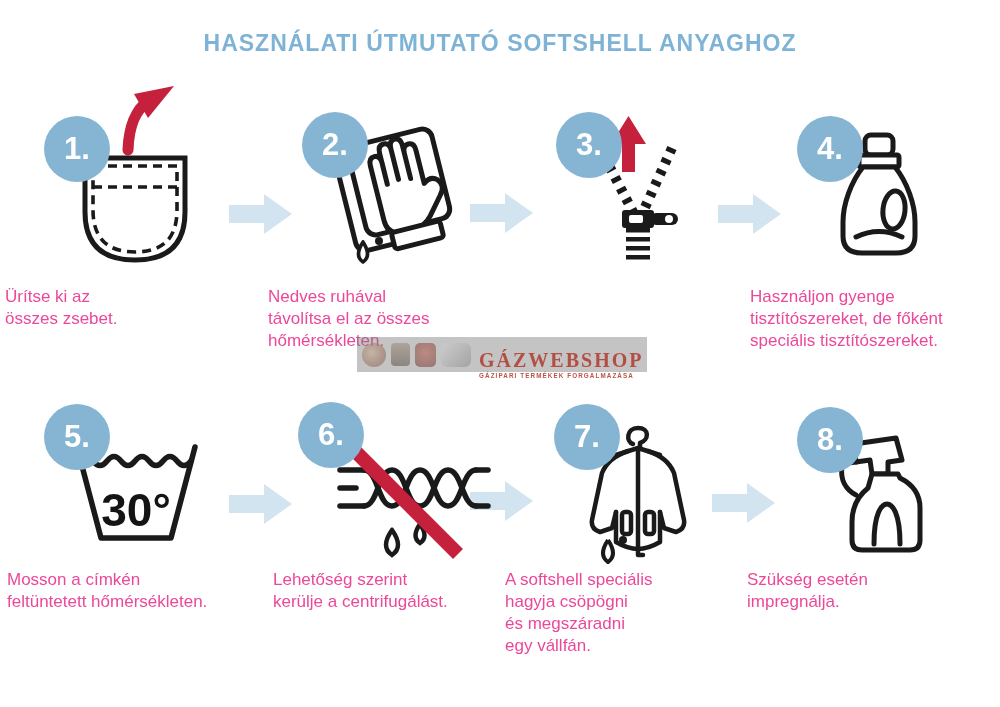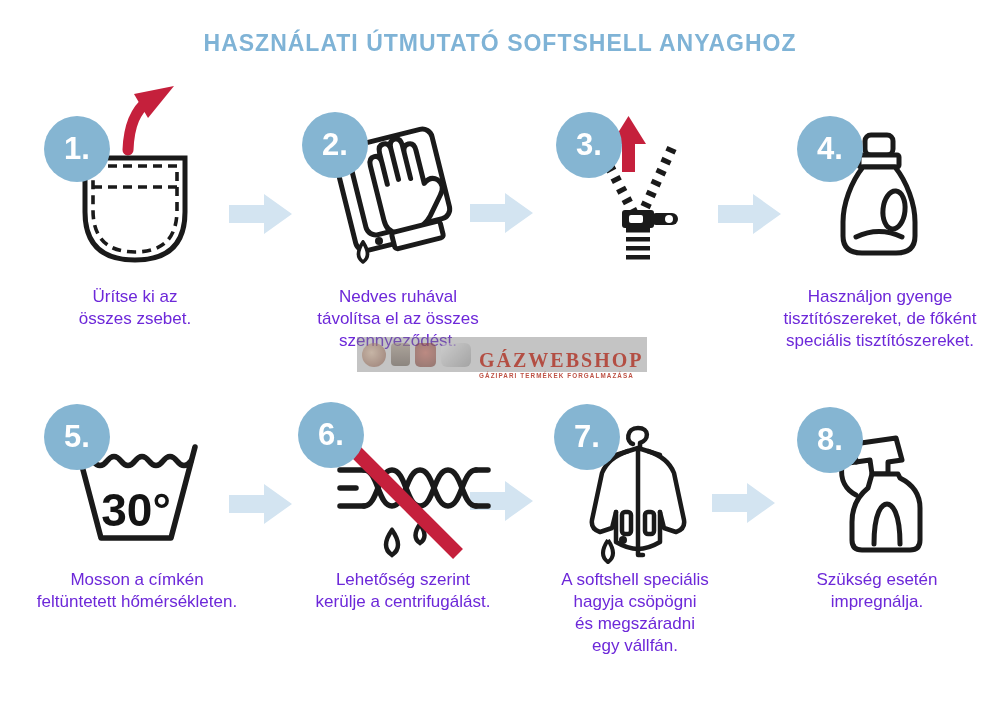--- a/index.html
+++ b/index.html
@@ -12,22 +12,22 @@
     font-size:23px;font-weight:bold;letter-spacing:1px;color:#7FB3D6;margin:0;
   }
   .badge{
     position:absolute;width:66px;height:66px;border-radius:50%;background:#85B5D2;
     color:#fff;display:flex;align-items:center;justify-content:center;
     font-size:31px;font-weight:bold;z-index:3;
   }
   .icon{position:absolute;z-index:2;}
   .arrow{position:absolute;z-index:1;}
   .caption{
-    position:absolute;width:260px;text-align:center;white-space:pre-line;
-    font-size:17px;line-height:1.3;color:#6d28d9;z-index:1;
+    position:absolute;width:260px;white-space:pre-line;
+    font-size:17px;line-height:1.3;color:#ec4899;z-index:1;
   }
   
   #b1{left:44px;top:116px}  #b2{left:302px;top:112px} #b3{left:556px;top:112px} #b4{left:797px;top:116px}
   #b5{left:44px;top:404px}  #b6{left:298px;top:402px} #b7{left:554px;top:404px} #b8{left:797px;top:407px}
   
   #i1{left:76px;top:84px;width:118px;height:180px}
   #i2{left:336px;top:124px;width:125px;height:142px}
   #i3{left:584px;top:116px;width:112px;height:150px}
   #i4{left:834px;top:132px;width:92px;height:130px}
   #i5{left:70px;top:444px;width:132px;height:108px}
@@ -204,21 +204,21 @@
   <div class="arrow" id="a6">
       <svg width="64" height="44" viewBox="0 0 64 44">
         <polygon points="0,13 35,13 35,2 63,22 35,42 35,31 0,31" fill="#D3E4F1"></polygon>
       </svg>
     </div>
 
   <div class="caption" id="cap1">Ürítse ki az
 összes zsebet.</div>
   <div class="caption" id="cap2">Nedves ruhával
 távolítsa el az összes
-szennyeződést.</div>
+hőmérsékleten.</div>
   <div class="caption" id="cap4">Használjon gyenge
 tisztítószereket, de főként
 speciális tisztítószereket.</div>
   <div class="caption" id="cap6">Lehetőség szerint
 kerülje a centrifugálást.</div>
   <div class="caption" id="cap5">Mosson a címkén
 feltüntetett hőmérsékleten.</div>
   <div class="caption" id="cap7">A softshell speciális
 hagyja csöpögni
 és megszáradni

